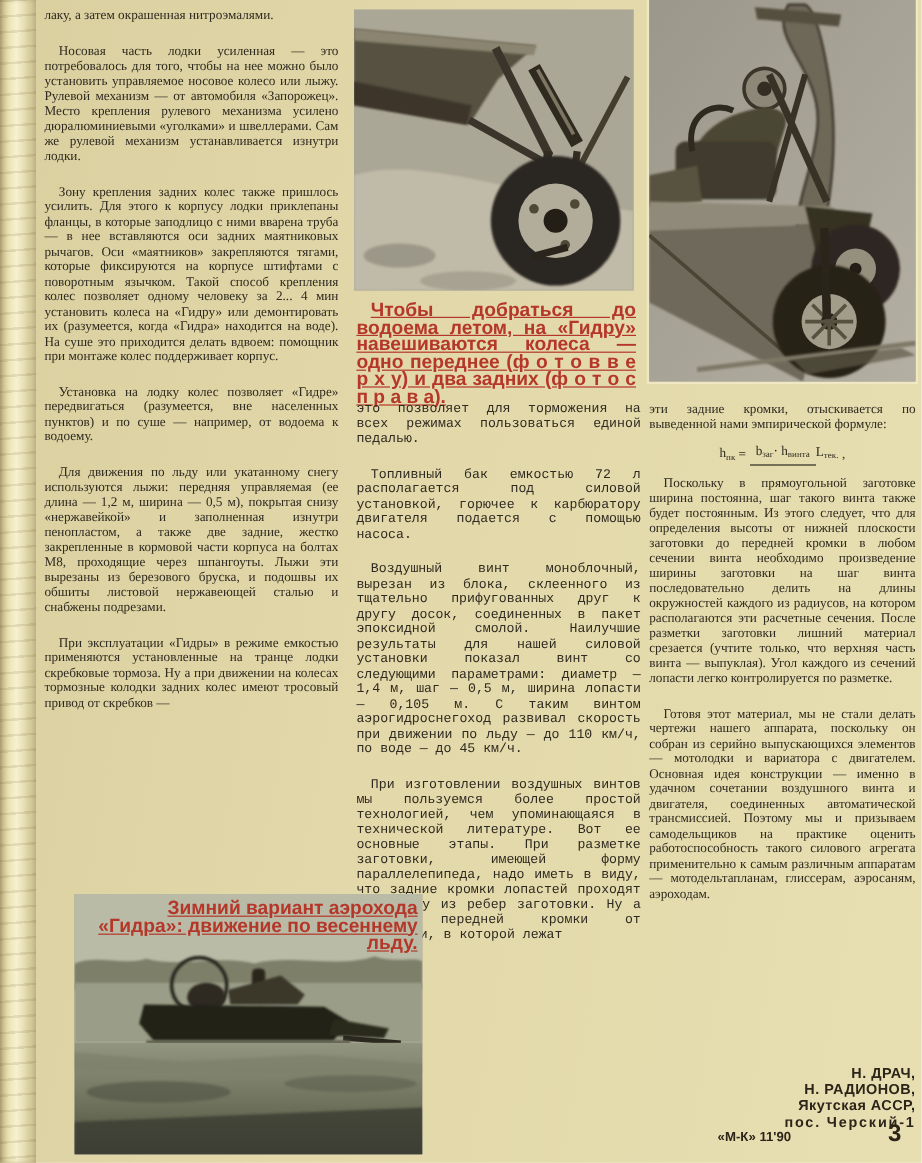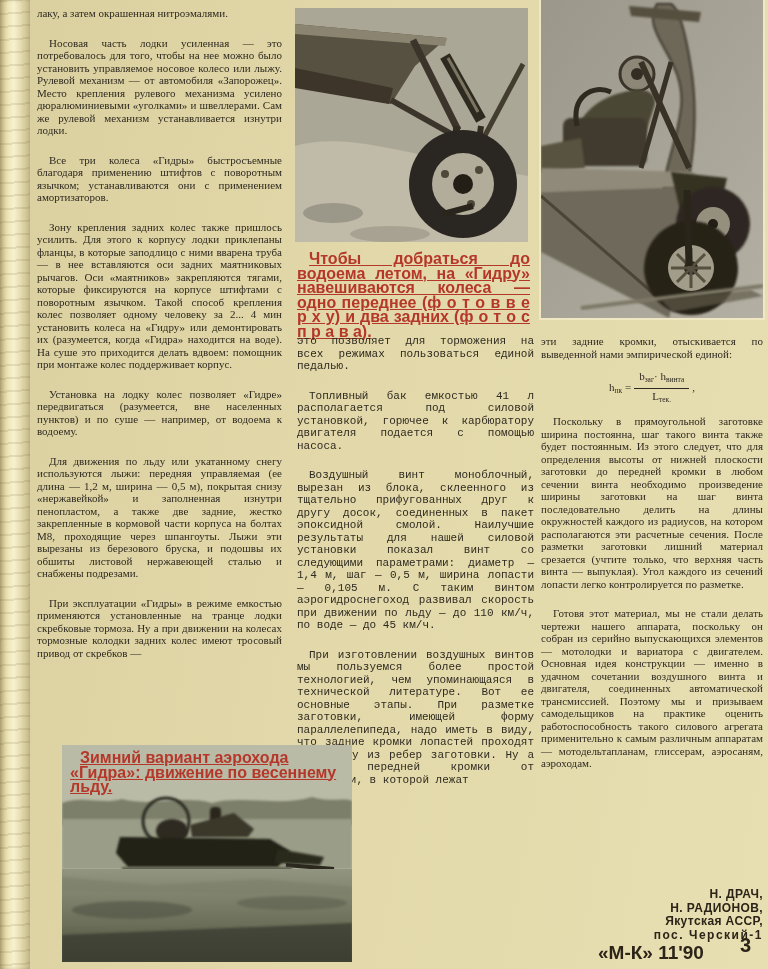--- a/index.html
+++ b/index.html
@@ -19,47 +19,46 @@
   #col-left{left:37px;top:7px;width:245px;}
   #col-mid{left:295px;top:0;width:237px;}
   #col-right{left:541px;top:0;width:222px;}
   .photo{display:block;background:#a8a498;}
   .photo-frame{box-shadow:0 0 0 2px #efe8c2;}
   .red-caption{color:#b5372a;font-family:"Liberation Sans",sans-serif;font-weight:bold;
     font-size:16px;line-height:14.5px;text-align:justify;text-decoration:underline;}
   #mid-caption{margin:12px 2px 14px 2px;text-indent:12px;}
   .formula{margin:10px 0 9px 0;text-align:center;font-size:11px;color:#2f2a20;text-indent:0;}
   .formula sub,.sub{font-size:7.5px;vertical-align:-2px;}
-  .f-frac{display:inline-flex;flex-direction:column;vertical-align:middle;margin:0 3px;}
+  .f-frac{display:inline-flex;flex-direction:row;vertical-align:middle;margin:0 3px;}
   .f-num{border-bottom:1px solid #2f2a20;padding:0 5px 1px 5px;}
   .f-den{padding-top:1px;}
   .authors{position:absolute;left:541px;top:888px;width:222px;text-align:right;
     font-family:"Liberation Sans",sans-serif;font-weight:bold;font-size:12px;
     line-height:13.5px;color:#2c2418;letter-spacing:0.4px;}
   .footer-mag{position:absolute;left:598px;top:942px;font-family:"Liberation Sans",sans-serif;
-    font-weight:bold;font-size:19px;color:#2c2418;}
+    font-weight:bold;font-size:11px;color:#2c2418;}
   .footer-page{position:absolute;left:740px;top:934px;font-family:"Liberation Sans",sans-serif;
     font-weight:bold;font-size:20px;color:#2c2418;}
   #photo-front-wheel{position:absolute;left:295px;top:8px;width:233px;height:234px;}
   #photo-rear-view{position:absolute;left:541px;top:0px;width:222px;height:318px;}
   #bottom-photo{position:absolute;left:62px;top:745px;width:290px;height:217px;}
-  #bottom-photo .red-caption{position:absolute;left:8px;right:4px;top:6px;text-indent:10px;text-align:left;}
+  #bottom-photo .red-caption{position:absolute;left:8px;right:4px;top:6px;text-indent:10px;text-align:right;}
   #mid-text{position:absolute;left:2px;top:335px;width:237px;font-family:Liberation Mono, monospace;}
   #right-text{position:absolute;left:0;top:335px;width:222px;}
 </style>
 </head>
 <body>
 
 <div class="page">
   <div class="torn-edge"></div>
 
   <div class="col" id="col-left">
     <p class="no-indent">лаку, а затем окрашенная нитроэмалями.</p>
     <p>Носовая часть лодки усиленная — это потребовалось для того, чтобы на нее можно было установить управляемое носовое колесо или лыжу. Рулевой механизм — от автомобиля «Запорожец». Место крепления рулевого механизма усилено дюралюминиевыми «уголками» и швеллерами. Сам же рулевой механизм устанавливается изнутри лодки.</p>
-    <p>Все три колеса «Гидры» быстросъемные благодаря применению штифтов с поворотным язычком; устанавливаются они с применением амортизаторов.</p>
     <p>Зону крепления задних колес также пришлось усилить. Для этого к корпусу лодки приклепаны фланцы, в которые заподлицо с ними вварена труба — в нее вставляются оси задних маятниковых рычагов. Оси «маятников» закрепляются тягами, которые фиксируются на корпусе штифтами с поворотным язычком. Такой способ крепления колес позволяет одному человеку за 2... 4 мин установить колеса на «Гидру» или демонтировать их (разумеется, когда «Гидра» находится на воде). На суше это приходится делать вдвоем: помощник при монтаже колес поддерживает корпус.</p>
     <p>Установка на лодку колес позволяет «Гидре» передвигаться (разумеется, вне населенных пунктов) и по суше — например, от водоема к водоему.</p>
     <p>Для движения по льду или укатанному снегу используются лыжи: передняя управляемая (ее длина — 1,2 м, ширина — 0,5 м), покрытая снизу «нержавейкой» и заполненная изнутри пенопластом, а также две задние, жестко закрепленные в кормовой части корпуса на болтах М8, проходящие через шпангоуты. Лыжи эти вырезаны из березового бруска, и подошвы их обшиты листовой нержавеющей сталью и снабжены подрезами.</p>
     <p>При эксплуатации «Гидры» в режиме емкостью применяются установленные на транце лодки скребковые тормоза. Ну а при движении на колесах тормозные колодки задних колес имеют тросовый привод от скребков —</p>
   </div>
 
   <svg id="photo-front-wheel" class="photo" viewBox="0 0 233 234" xmlns="http://www.w3.org/2000/svg">
     <defs>
         <filter id="bl1">
           <feGaussianBlur stdDeviation="0.7"></feGaussianBlur>
@@ -86,21 +85,21 @@
     <circle cx="150" cy="166" r="4" fill="#4e4839"></circle>
     <circle cx="184" cy="162" r="4" fill="#4e4839"></circle>
     <circle cx="176" cy="196" r="4" fill="#4e4839"></circle>
     <line x1="148" y1="206" x2="178" y2="198" stroke="#2a251c" stroke-width="6"></line>
   </svg>
 
   <div class="col" id="col-mid">
     <div id="mid-caption" class="red-caption" style="position:absolute;top:240px;width:233px;">Чтобы добраться до водоема летом, на «Гидру» навешиваются колеса — одно переднее (ф о т о  в в е р х у) и два задних (ф о т о  с п р а в а).</div>
     <div id="mid-text">
       <p class="no-indent">это позволяет для торможения на всех режимах пользоваться единой педалью.</p>
-      <p>Топливный бак емкостью 41 л располагается под силовой установкой, горючее к карбюратору двигателя подается с помощью насоса.</p>
+      <p>Топливный бак емкостью 72 л располагается под силовой установкой, горючее к карбюратору двигателя подается с помощью насоса.</p>
       <p>Воздушный винт моноблочный, вырезан из блока, склеенного из тщательно прифугованных друг к другу досок, соединенных в пакет эпоксидной смолой. Наилучшие результаты для нашей силовой установки показал винт со следующими параметрами: диаметр — 1,4 м, шаг — 0,5 м, ширина лопасти — 0,105 м. С таким винтом аэрогидроснегоход развивал скорость при движении по льду — до 110 км/ч, по воде — до 45 км/ч.</p>
       <p>При изготовлении воздушных винтов мы пользуемся более простой технологией, чем упоминающаяся в технической литературе. Вот ее основные этапы. При разметке заготовки, имеющей форму параллелепипеда, надо иметь в виду, что задние кромки лопастей проходят по одному из ребер заготовки. Ну а высота передней кромки от плоскости, в которой лежат</p>
     </div>
   </div>
 
   <svg id="photo-rear-view" class="photo photo-frame" viewBox="0 0 222 318" xmlns="http://www.w3.org/2000/svg">
     <defs>
       <filter id="bl2">
           <feGaussianBlur stdDeviation="0.8"></feGaussianBlur>
         </filter>
@@ -136,21 +135,21 @@
       <line x1="136" y1="254" x2="164" y2="282"></line>
         <line x1="164" y1="254" x2="136" y2="282"></line>
     </g>
     <line x1="146" y1="190" x2="148" y2="266" stroke="#2a251b" stroke-width="7"></line>
     <line x1="40" y1="308" x2="222" y2="286" stroke="#7d7866" stroke-width="4" filter="url(#bl2)"></line>
     <path d="M120,300 L210,290 L222,296 L132,312 Z" fill="#5f5a4a" opacity="0.7" filter="url(#bl2)"></path>
   </svg>
 
   <div class="col" id="col-right">
     <div id="right-text">
-      <p class="no-indent">эти задние кромки, отыскивается по выведенной нами эмпирической единой:</p>
+      <p class="no-indent">эти задние кромки, отыскивается по выведенной нами эмпирической формуле:</p>
       <div class="formula">
         <span><span>h</span><sub>пк</sub></span>
         <span>=</span><span class="f-frac">
             <span class="f-num"><span>b</span><sub>заг</sub><span>·</span> <span>h</span><sub>винта</sub></span>
             <span class="f-den"><span>L</span><sub>тек.</sub></span>
           </span><span>,</span>
       </div>
       <p>Поскольку в прямоугольной заготовке ширина постоянна, шаг такого винта также будет постоянным. Из этого следует, что для определения высоты от нижней плоскости заготовки до передней кромки в любом сечении винта необходимо произведение ширины заготовки на шаг винта последовательно делить на длины окружностей каждого из радиусов, на котором располагаются эти расчетные сечения. После разметки заготовки лишний материал срезается (учтите только, что верхняя часть винта — выпуклая). Угол каждого из сечений лопасти легко контролируется по разметке.</p>
       <p>Готовя этот материал, мы не стали делать чертежи нашего аппарата, поскольку он собран из серийно выпускающихся элементов — мотолодки и вариатора с двигателем. Основная идея конструкции — именно в удачном сочетании воздушного винта и двигателя, соединенных автоматической трансмиссией. Поэтому мы и призываем самодельщиков на практике оценить работоспособность такого силового агрегата применительно к самым различным аппаратам — мотодельтапланам, глиссерам, аэросаням, аэроходам.</p>
     </div>

